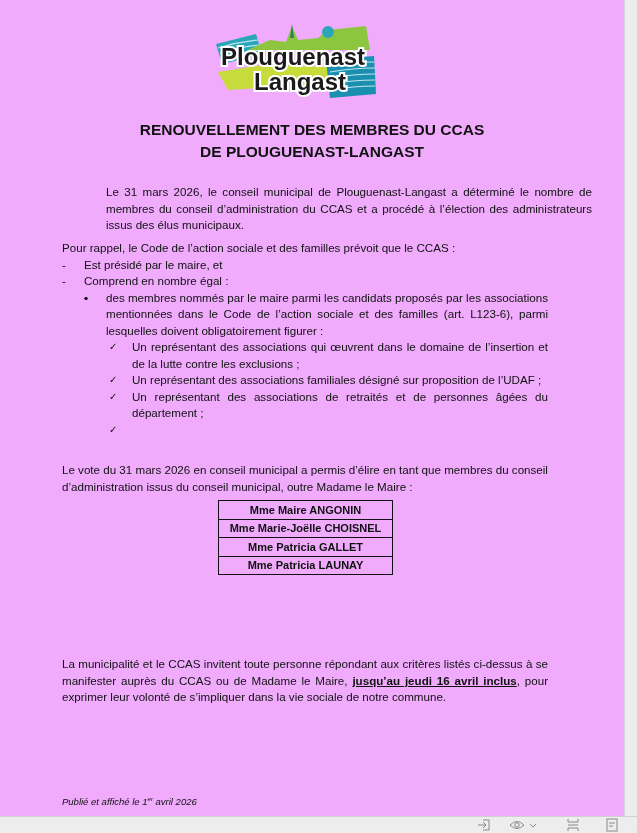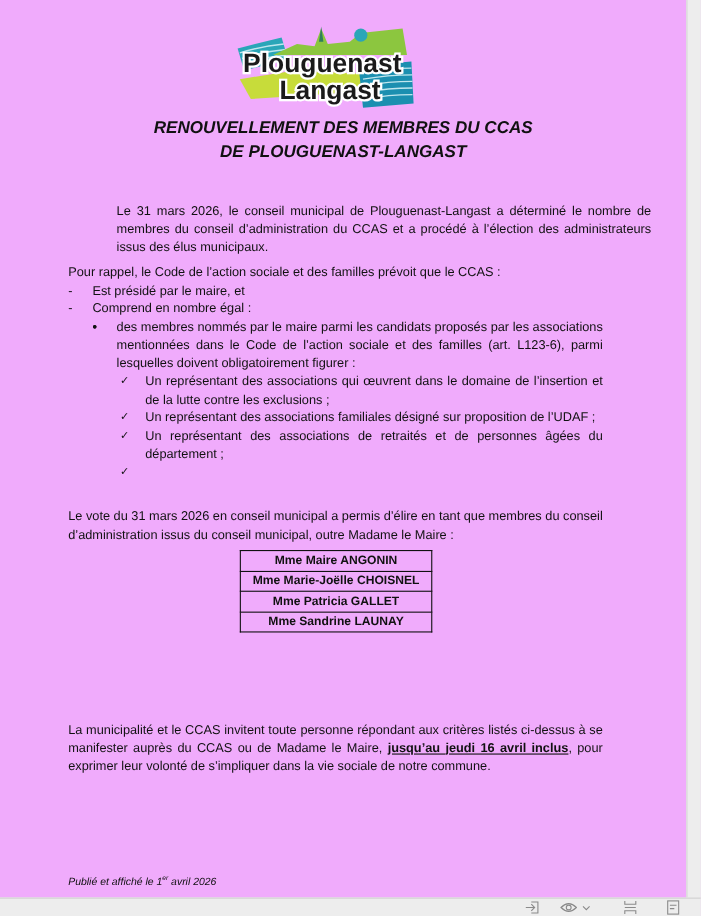--- a/index.html
+++ b/index.html
@@ -2,21 +2,21 @@
 <html><head>
 <meta charset="utf-8">
 <style>
   html, body { margin:0; padding:0; }
   body { width:637px; height:833px; position:relative; overflow:hidden; background:#ededed; font-family:"Liberation Sans", sans-serif; color:#111; }
   .page { position:absolute; left:0; top:0; width:624px; height:816px; background:#f0abfc; overflow:hidden; }
   .scrollbar { position:absolute; left:624px; top:0; width:13px; height:816px; background:#ededed; border-left:1px solid #d6d6d6; box-sizing:border-box; }
   .statusbar { position:absolute; left:0; top:816px; width:637px; height:17px; background:#ededed; border-top:1px solid #d0d0d0; box-sizing:border-box; }
   .sb-icon { position:absolute; top:1px; height:14px; color:#8a8a8a; }
   .logo { position:absolute; left:208px; top:20px; width:170px; height:80px; }
-  .title { position:absolute; left:0; width:624px; top:106px; text-align:center; font-weight:bold; font-size:15.5px; line-height:22px; color:#111;font-style:italic; }
+  .title { position:absolute; left:0; width:624px; top:119px; text-align:center; font-weight:bold; font-size:15.5px; line-height:22px; color:#111; }
   .para { position:absolute; left:62px; width:486px; font-size:11.6px; line-height:16.5px; text-align:justify; }
   .list { position:absolute; left:62px; width:486px; font-size:11.6px; line-height:16.5px; }
   .li { position:relative; }
   .dash { position:absolute; left:0; }
   .dash-text { padding-left:22px; }
   .bullet-text { padding-left:44px; position:relative; text-align:justify; }
   .bullet { position:absolute; left:22px; top:0; }
   .check-text { padding-left:70px; position:relative; text-align:justify; }
   .check { position:absolute; left:47px; top:0; font-size:10px; }
   .just-last { text-align-last:left; }
@@ -102,21 +102,21 @@
         <tr>
           <td>Mme Maire ANGONIN</td>
         </tr>
     <tr>
           <td>Mme Marie-Joëlle CHOISNEL</td>
         </tr>
     <tr>
           <td>Mme Patricia GALLET</td>
         </tr>
     <tr>
-          <td>Mme Sandrine LAUNAY</td>
+          <td>Mme Patricia LAUNAY</td>
         </tr>
   </tbody>
     </table>
 
 
   <div class="para just-last" style="top:656px;">
     <span>La municipalité et le CCAS invitent toute personne répondant aux critères listés ci-dessus à se manifester auprès du CCAS ou de Madame le Maire, </span><u class="deadline">jusqu’au jeudi 16 avril inclus</u><span>, pour exprimer leur volonté de s’impliquer dans la vie sociale de notre commune.</span>
   </div>
 
   <div class="footer">

